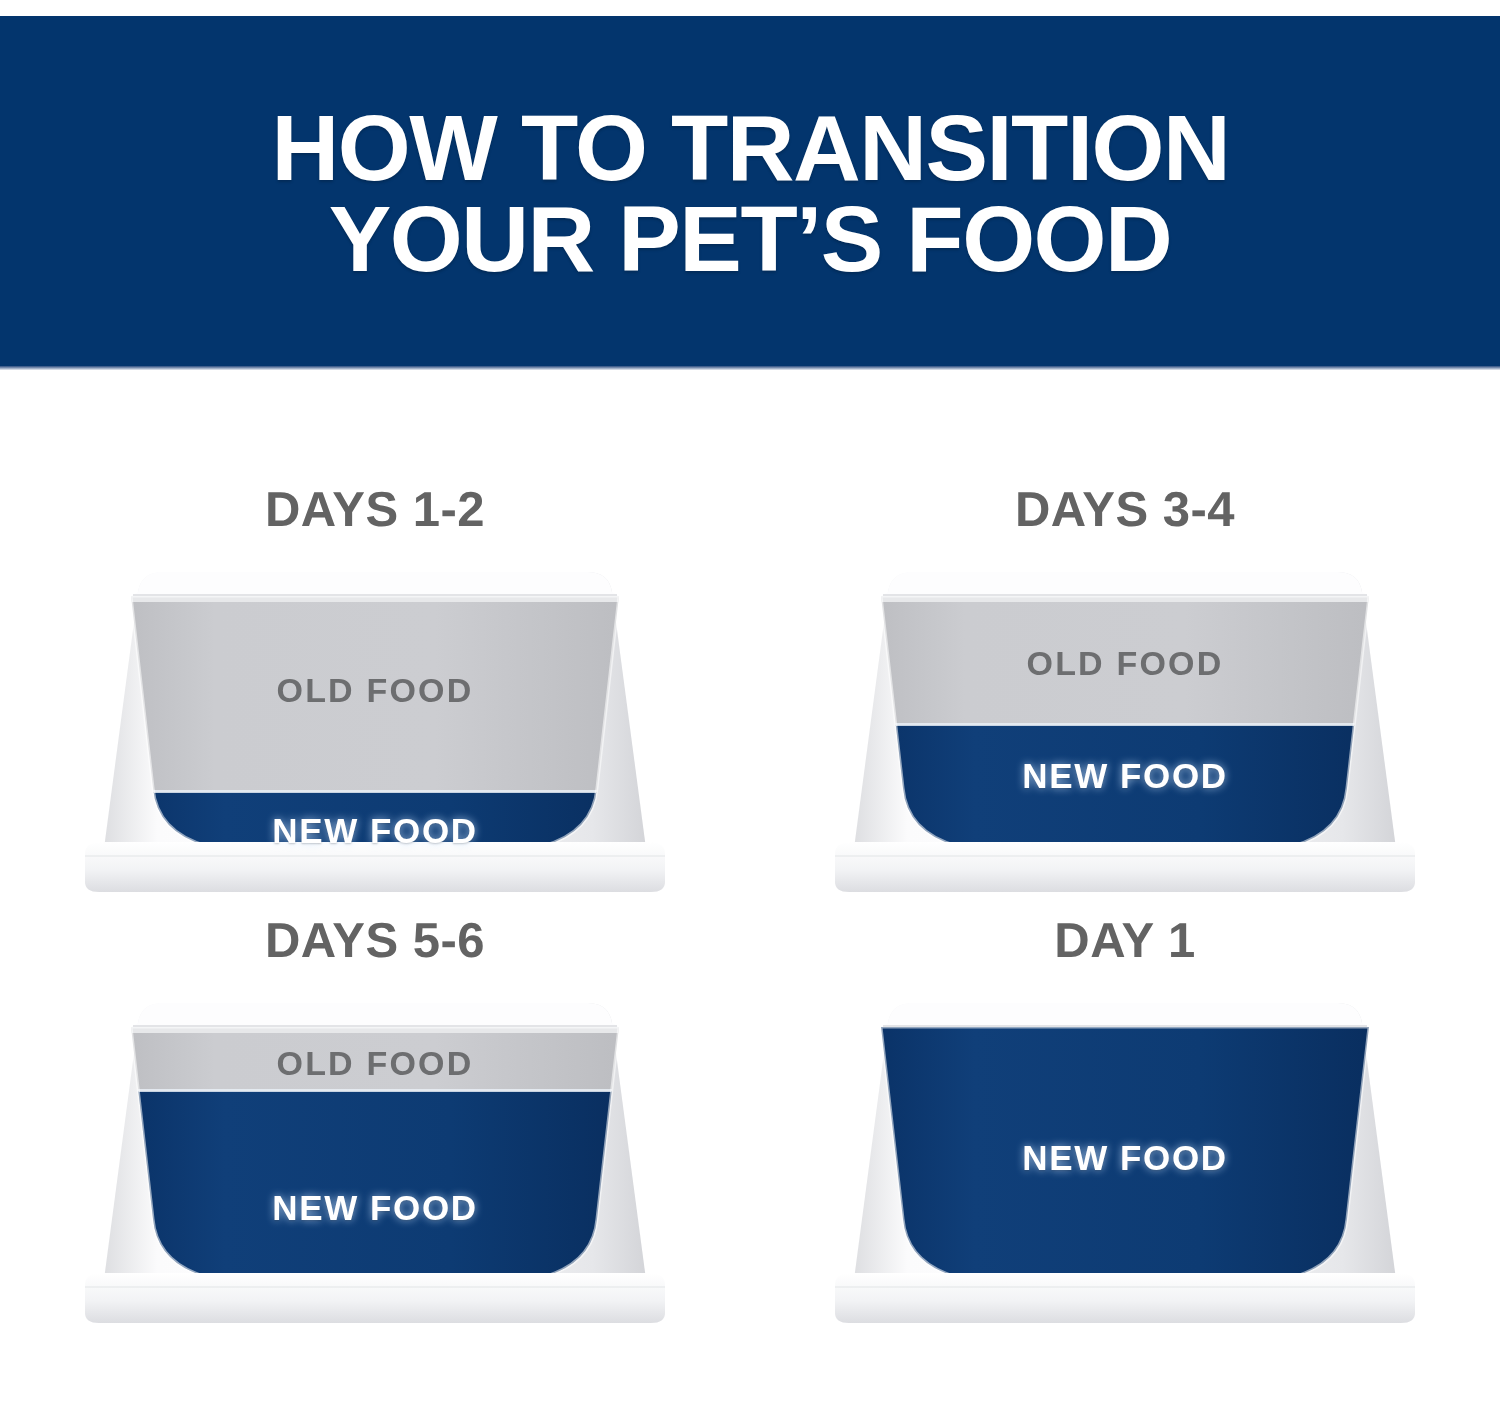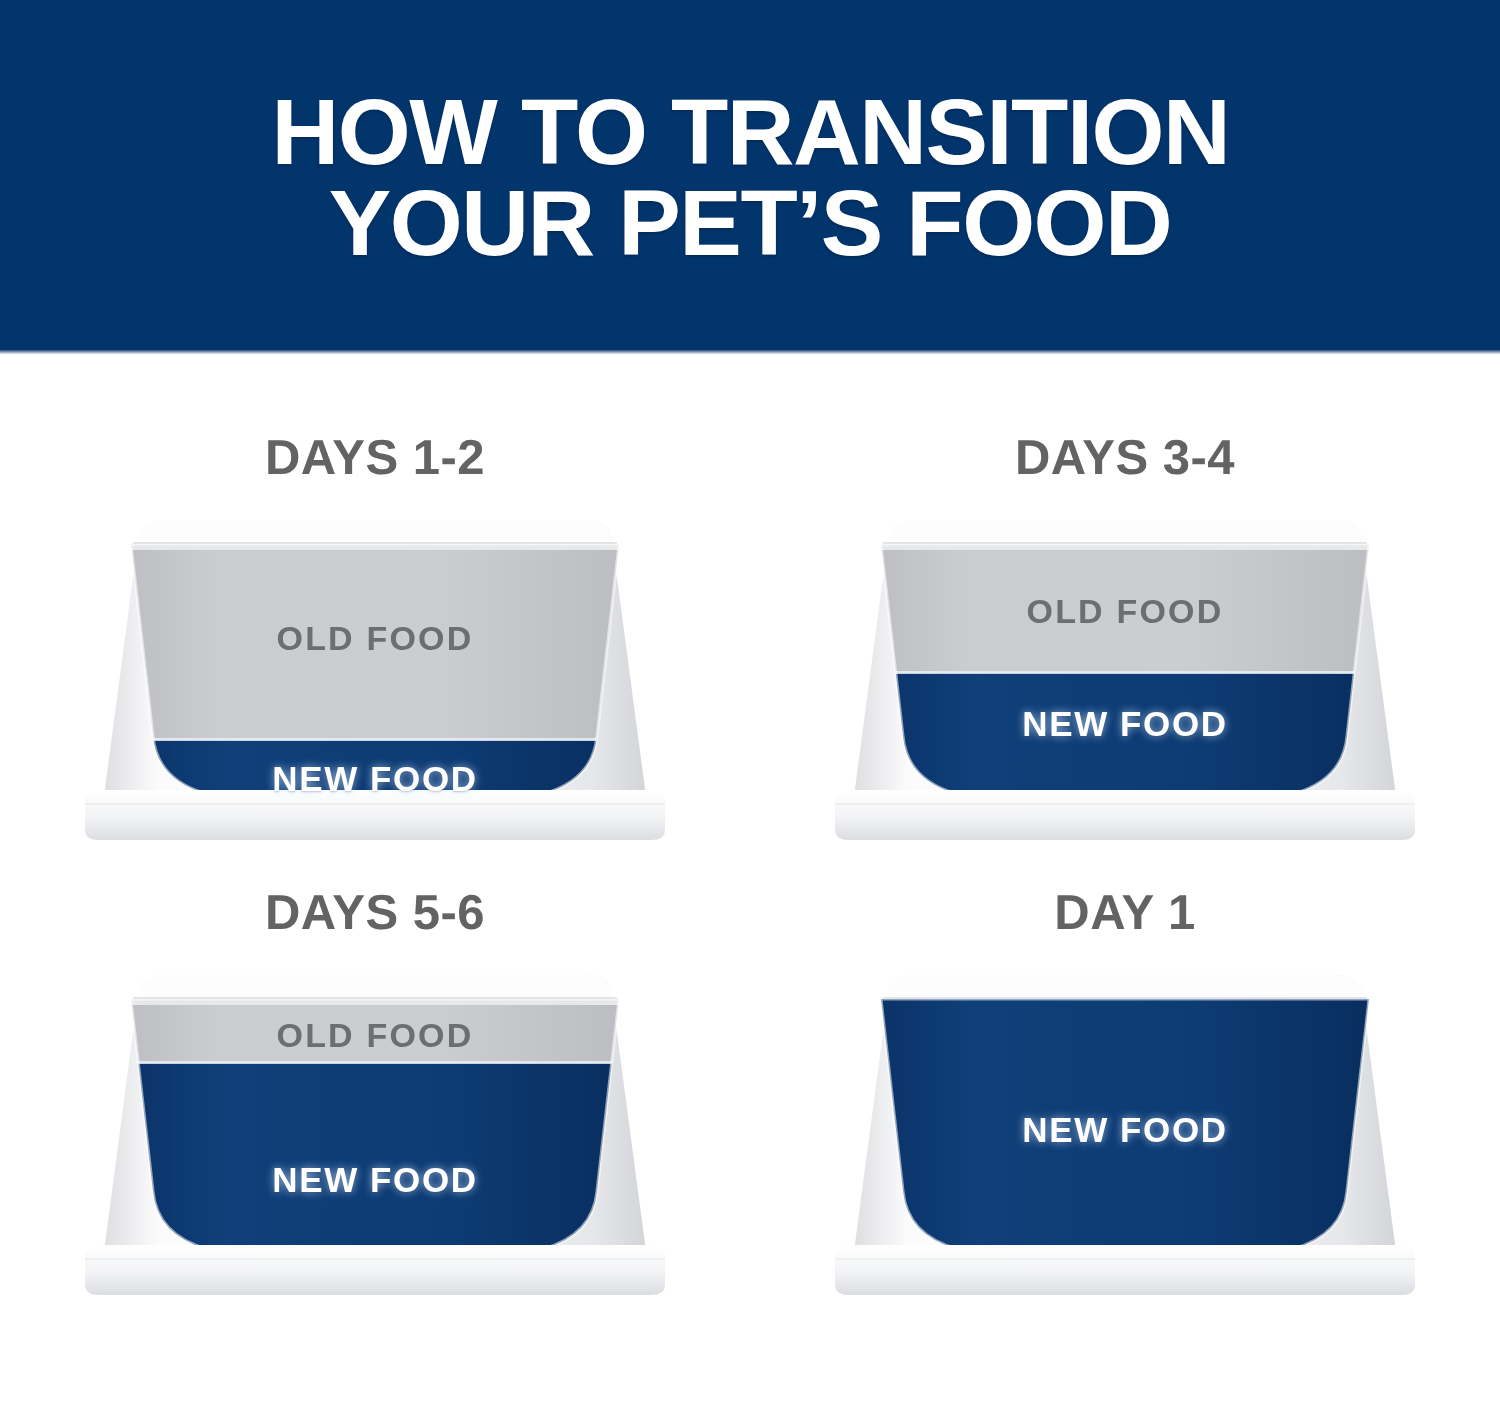--- a/index.html
+++ b/index.html
@@ -15,20 +15,21 @@
   
   .header{
     width:1500px;
     height:350px;
     background:#03356d;
     display:flex;
     flex-direction:column;
     align-items:center;
     justify-content:center;
     padding-top:6px;
+    margin-top:16px;
   }
   .header-line{
     color:#ffffff;
     font-weight:bold;
     font-size:92px;
     line-height:0.99;
     letter-spacing:-1.5px;
     text-align:center;
     white-space:nowrap;
     text-shadow:0 2px 3px rgba(0,0,0,0.20);
@@ -54,25 +55,25 @@
     display:flex;
     flex-direction:column;
     align-items:center;
   }
 
   .day-label{
     font-size:49px;
     font-weight:bold;
     color:#636363;
     letter-spacing:0.5px;
-    margin-top:76px;
+    margin-top:112px;
     white-space:nowrap;
     text-rendering:geometricPrecision;
   }
-  .cell.row2 .day-label{ margin-top:8px; }
+  .cell.row2 .day-label{ margin-top:20px; }
 
   
   .bowl-wrap{
     position:relative;
     width:660px;
     height:345px;
     margin-top:18px;
   }
   .bowl-svg{ display:block; width:660px; height:345px; }
 

